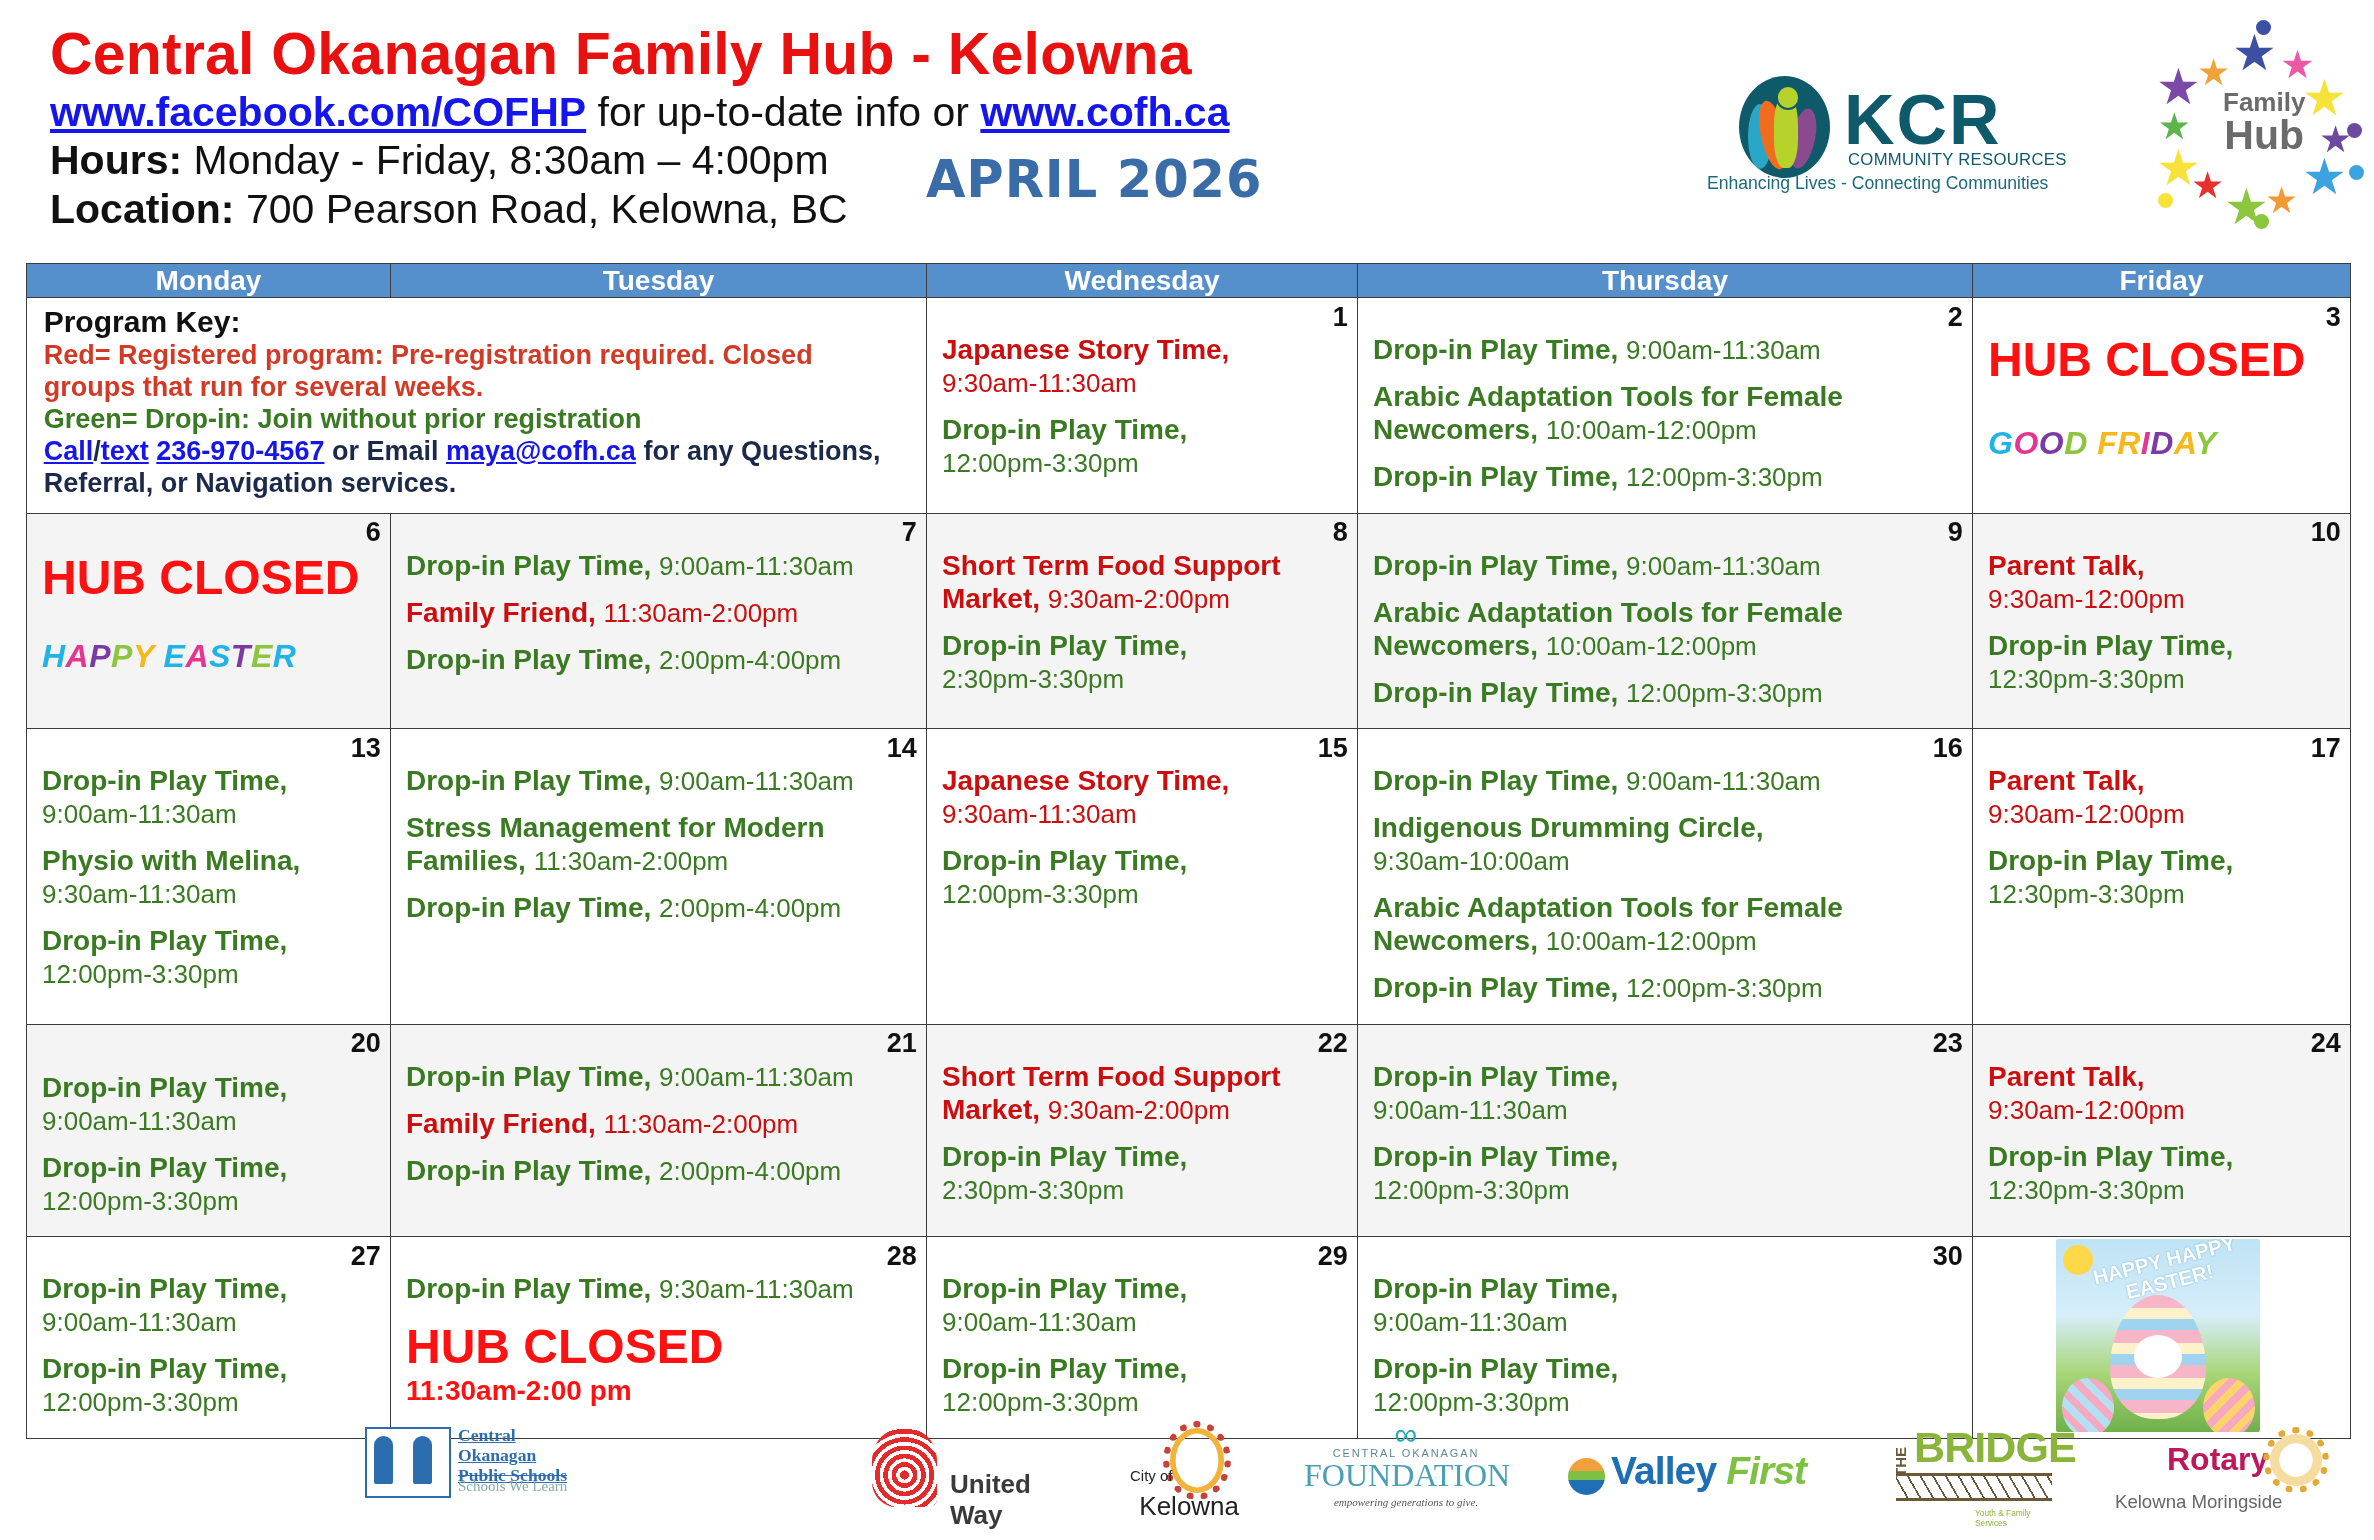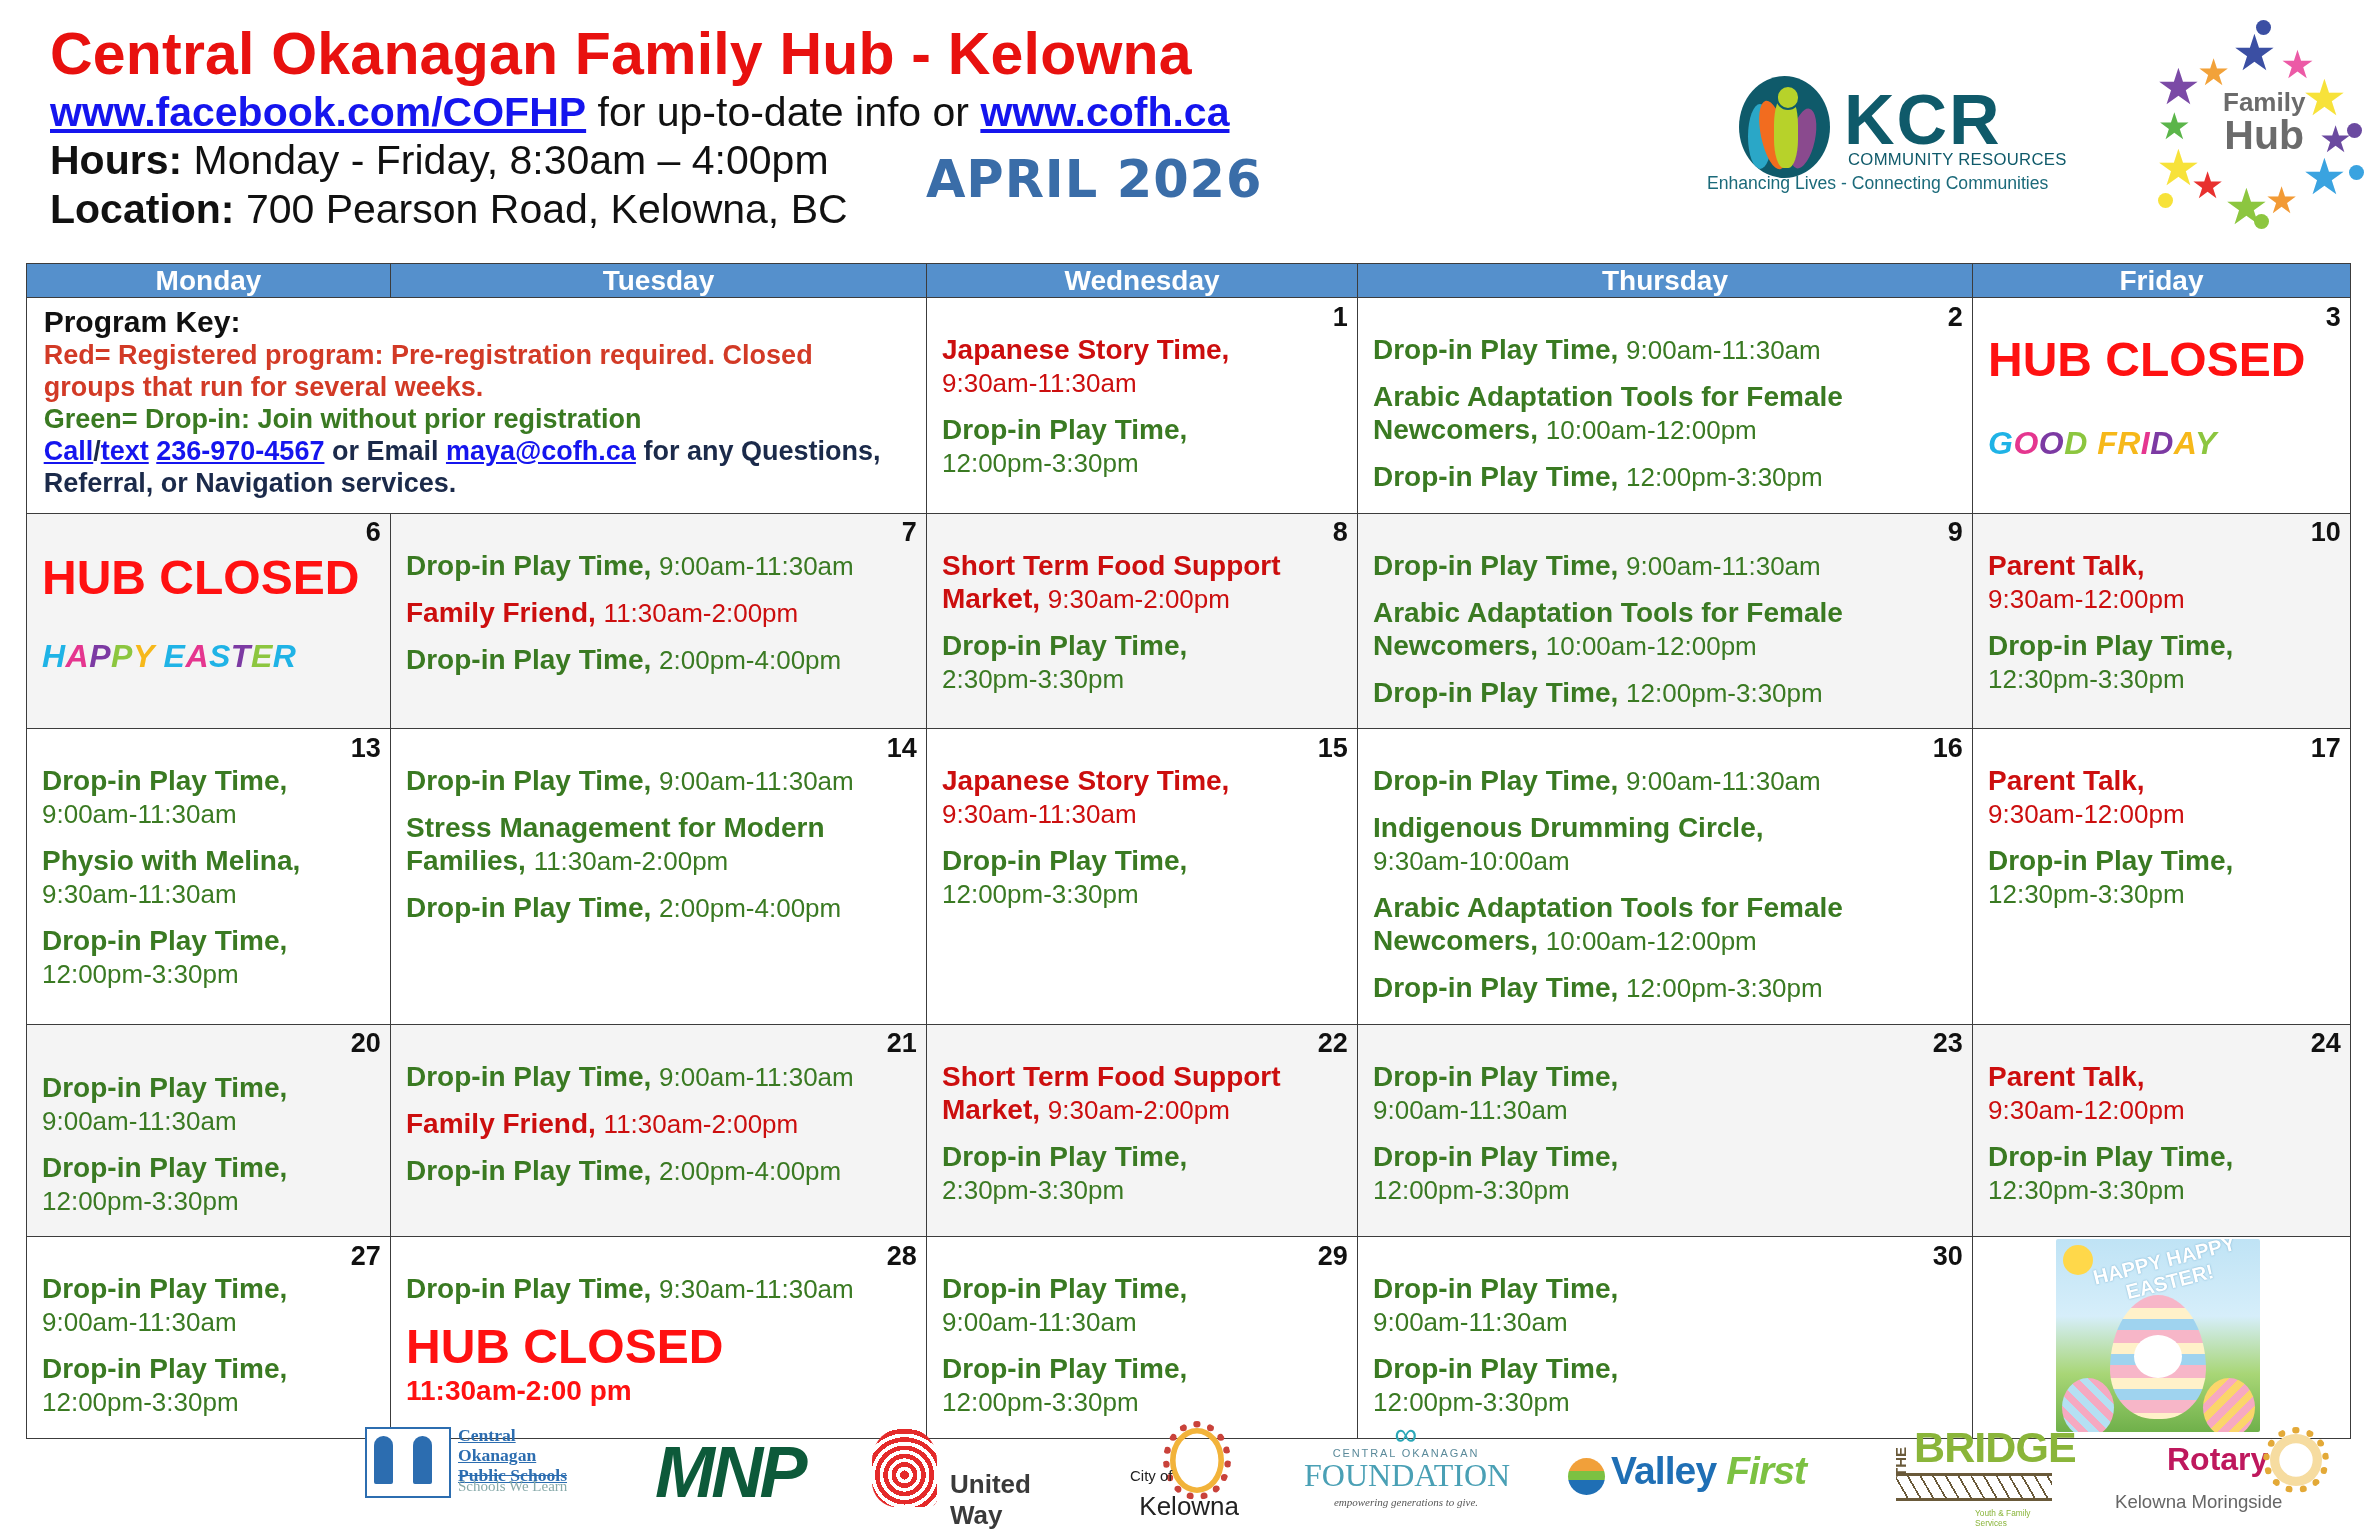--- a/index.html
+++ b/index.html
@@ -387,21 +387,20 @@
     </tr>
   </tbody>
 </table>
 
 <div class="footer">
   <div class="logo cops">
     <div class="book"></div>
     <div class="t1" style="width:130px">Central Okanagan Public Schools</div>
     <div class="t2">Schools We Learn</div>
   </div>
-  <div class="logo mnp">MNP</div>
   <div class="logo uw">
     <div class="hand"></div>
     <div class="uwt">United Way</div>
   </div>
   <div class="logo kel">
     <div class="ring"></div>
     <div class="cof">City of</div>
     <div class="kname">Kelowna</div>
   </div>
   <div class="logo cof-f">

